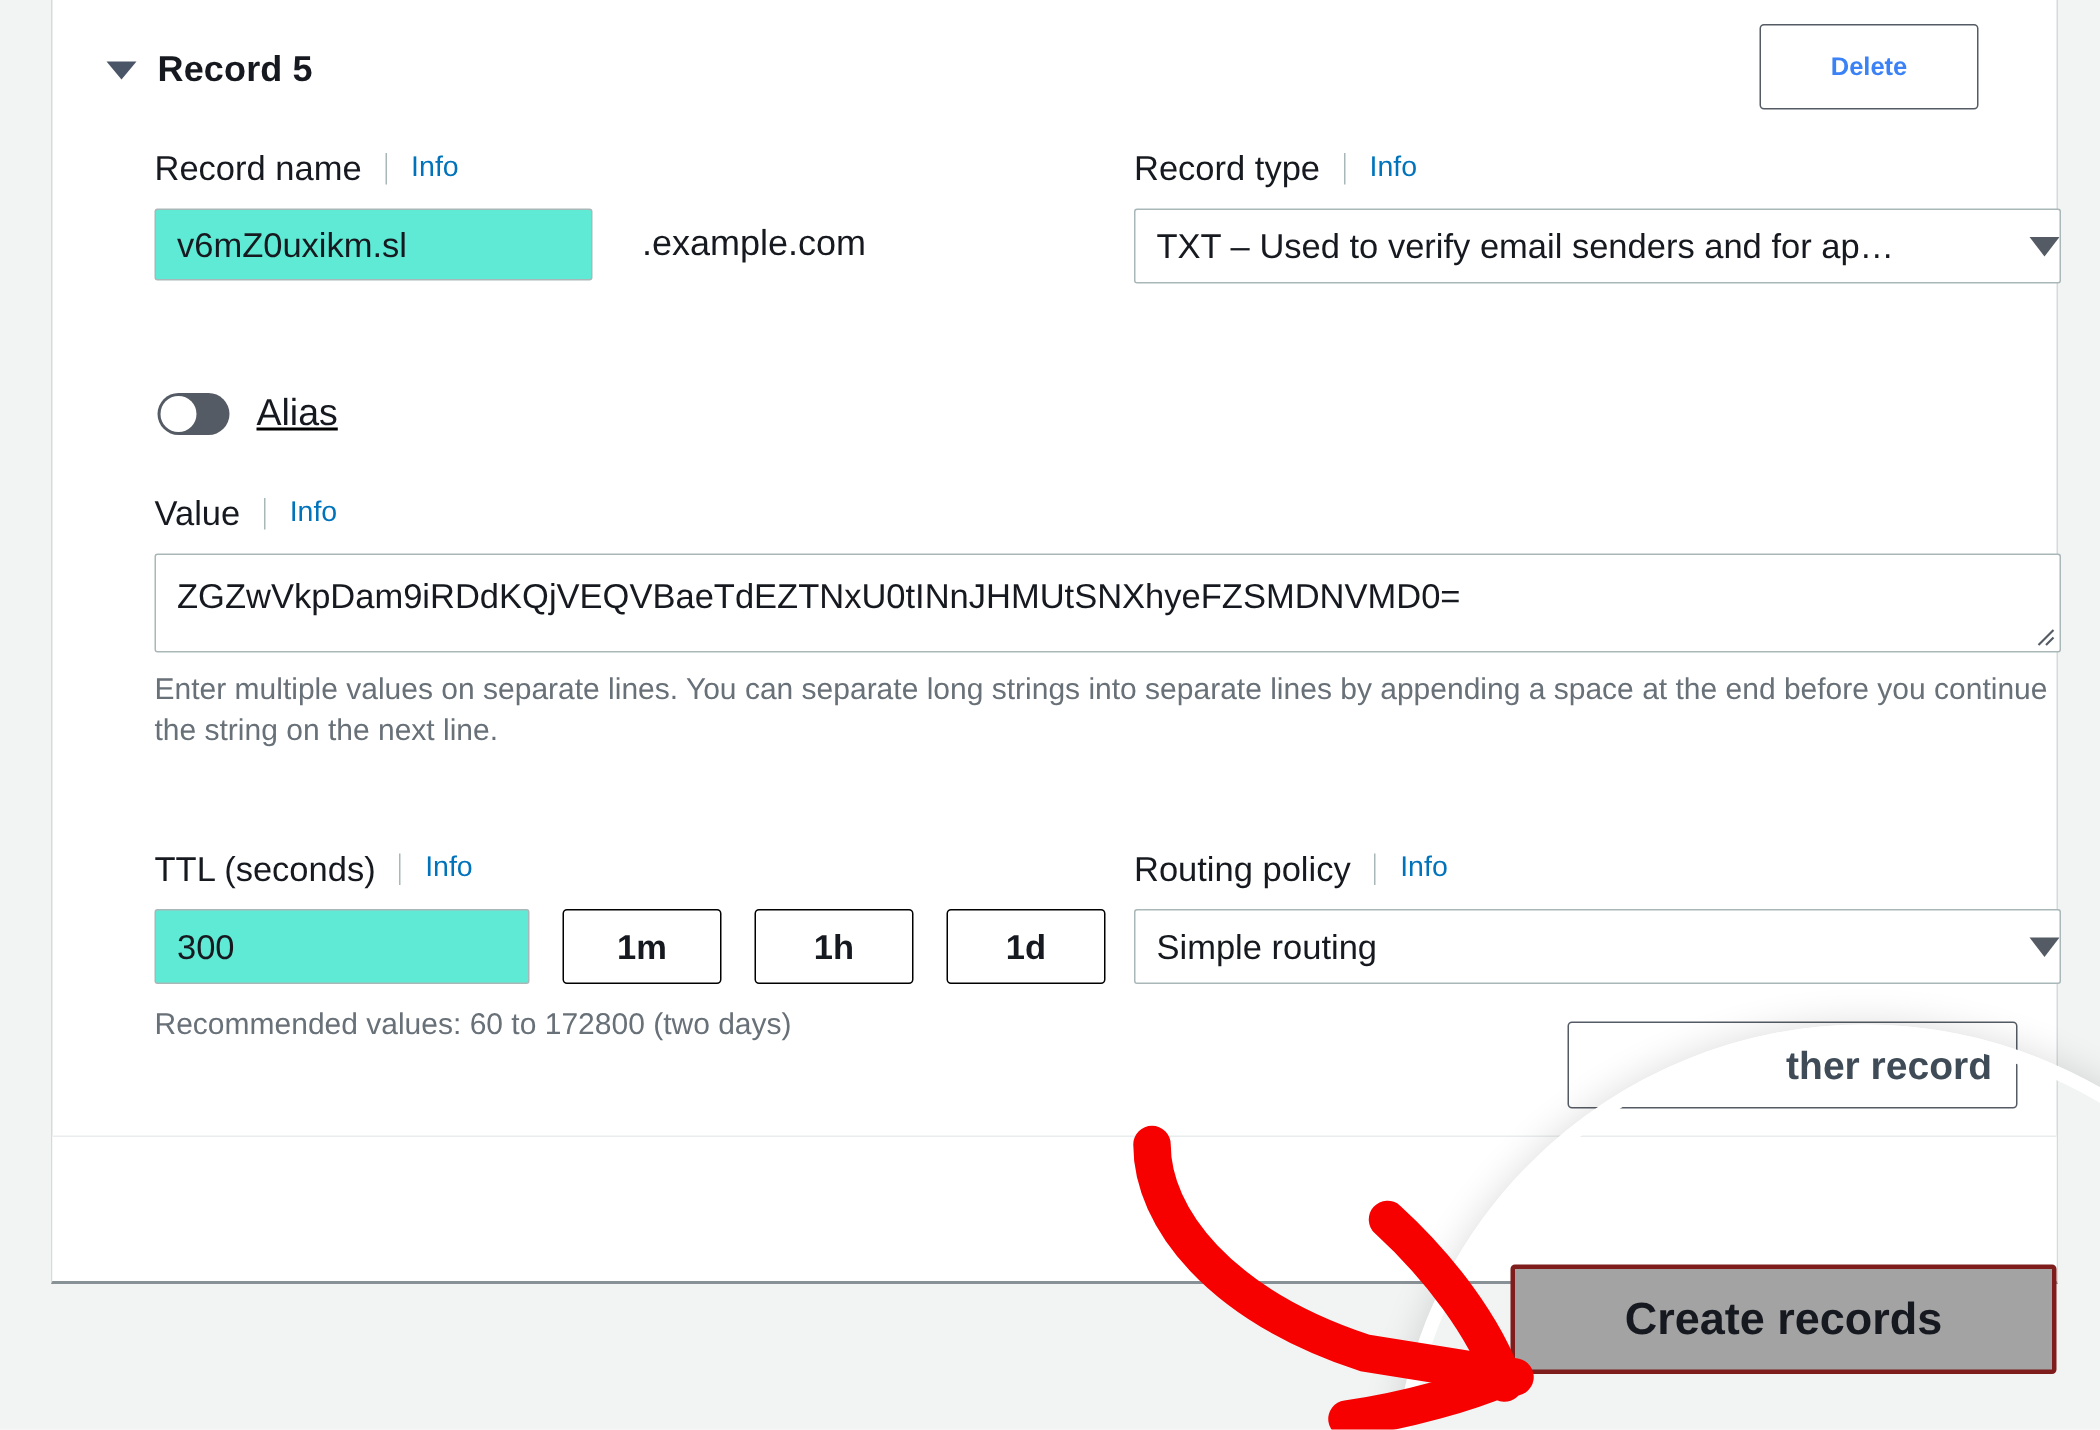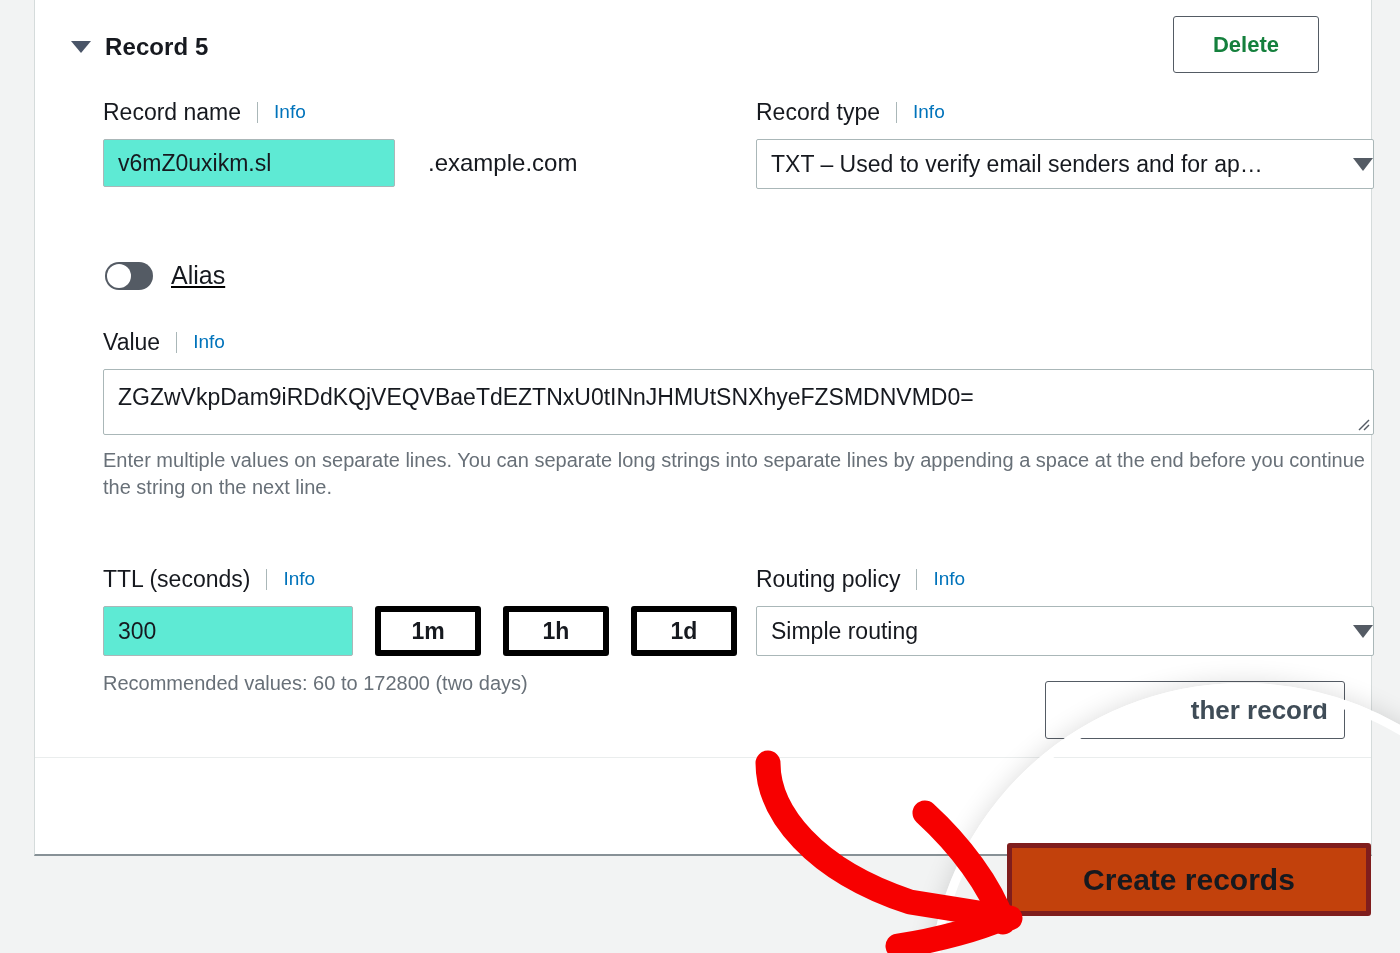--- a/index.html
+++ b/index.html
@@ -75,23 +75,23 @@
   .btn-delete {
     position: absolute;
     right: 22px;
     top: -5px;
     width: 146px;
     height: 57px;
     background: #ffffff;
     border: 1px solid #545b64;
     border-radius: 3px;
     font-family: "Liberation Sans", sans-serif;
-    font-size: 22px;
+    font-size: 17px;
     font-weight: bold;
-    color: #15803d;
+    color: #3b82f6;
     cursor: pointer;
     box-sizing: border-box;
   }
 
   
   .field-label-row {
     display: flex;
     align-items: center;
     height: 30px;
     font-size: 23px;
@@ -272,21 +272,21 @@
     margin-top: 12px;
   }
   .ttl-input {
     width: 250px;
     height: 50px;
   }
   .ttl-quick {
     width: 106px;
     height: 50px;
     background: #ffffff;
-    border: 6px solid #000000;
+    border: 1px solid #000000;
     border-radius: 3px;
     font-family: "Liberation Sans", sans-serif;
     font-size: 23px;
     font-weight: bold;
     color: #16191f;
     cursor: pointer;
     box-sizing: border-box;
   }
   .ttl-hint {
     margin-top: 14px;
@@ -335,22 +335,22 @@
     width: 1400px;
     height: 97px;
     background: #f2f3f3;
   }
   .btn-create-records {
     position: absolute;
     left: 1007px;
     top: 843px;
     width: 364px;
     height: 73px;
-    background: #c2410c;
-    border: 5px solid #7f1d1d;
+    background: #a3a3a3;
+    border: 3px solid #7f1d1d;
     border-radius: 3px;
     font-family: "Liberation Sans", sans-serif;
     font-size: 30px;
     font-weight: bold;
     color: #16191f;
     cursor: pointer;
     box-sizing: border-box;
   }
 
   

